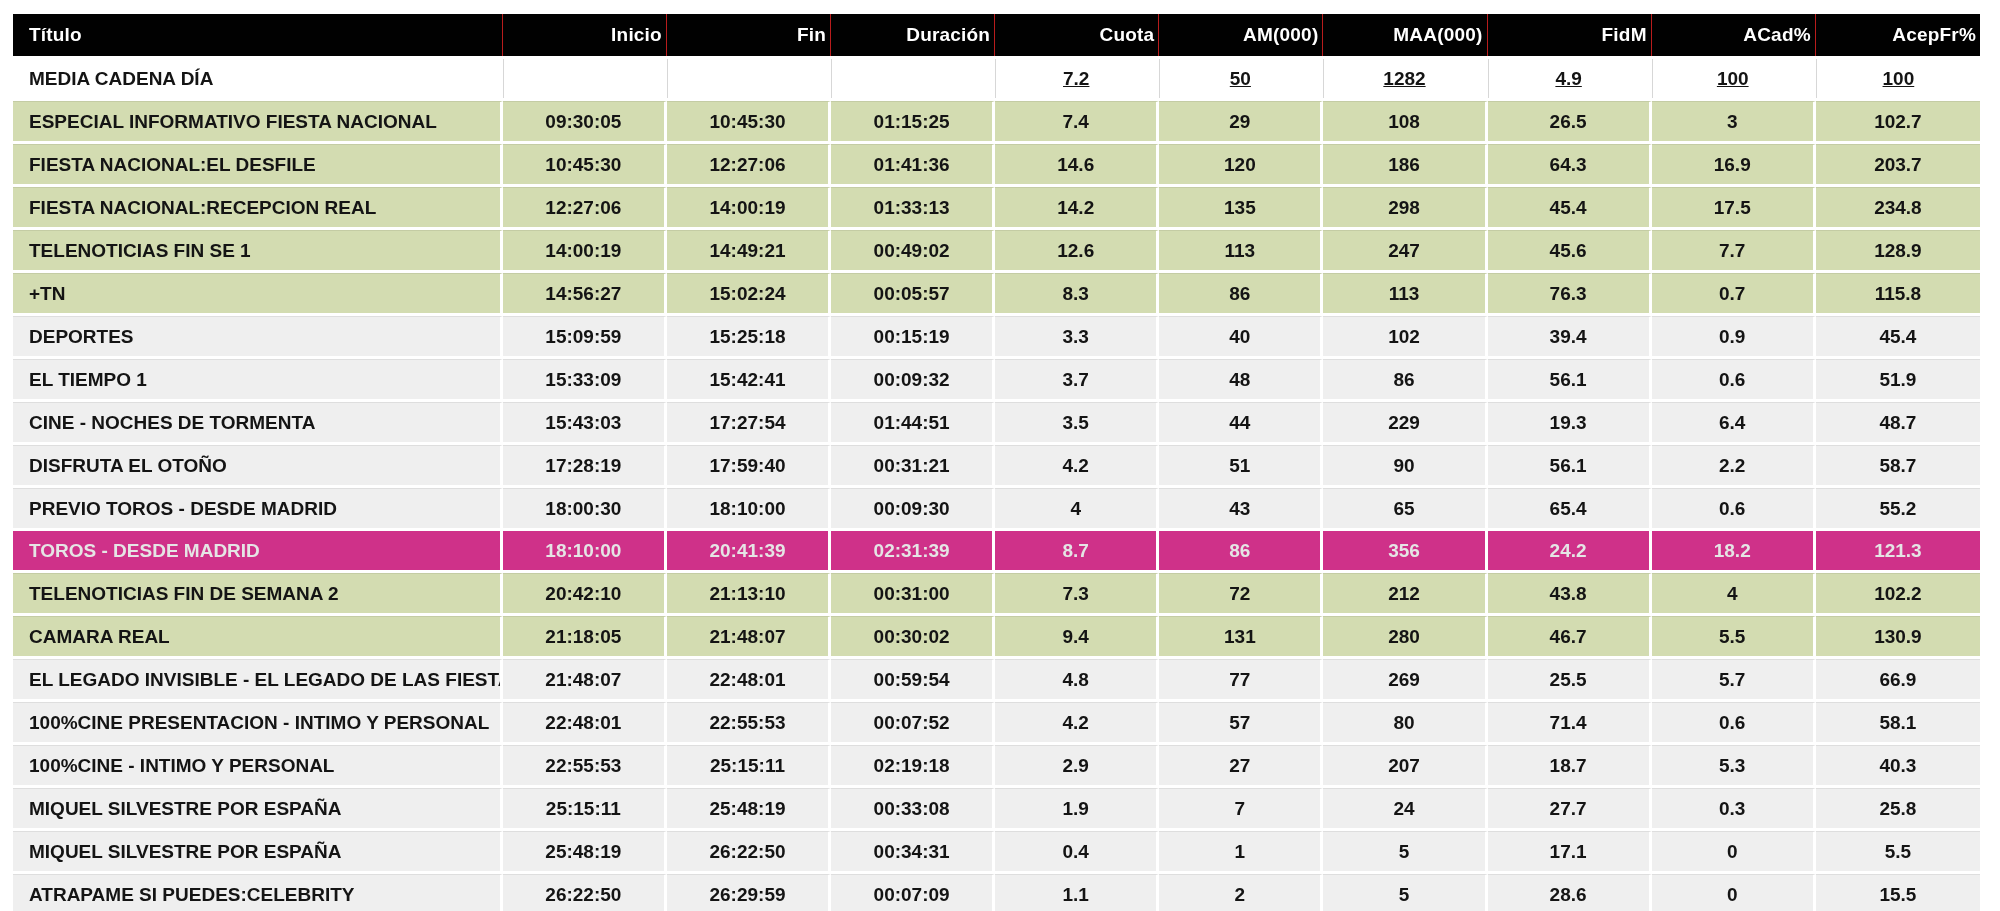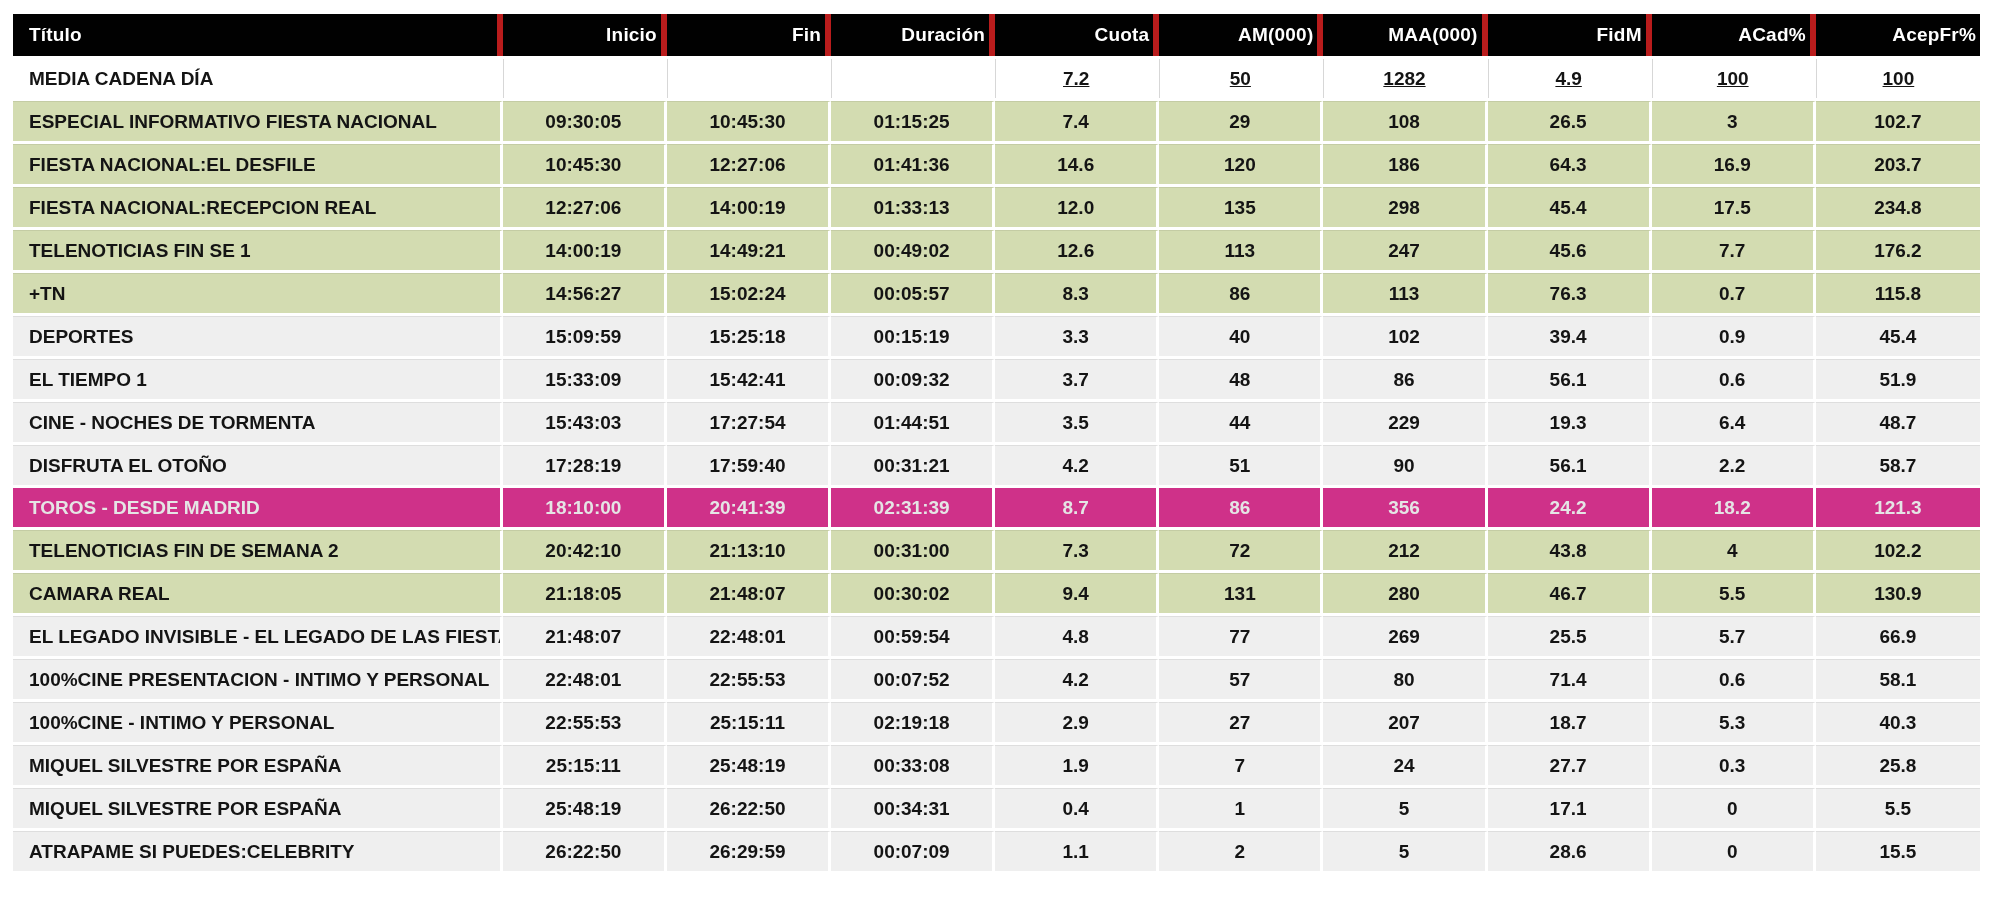--- a/index.html
+++ b/index.html
@@ -29,21 +29,21 @@
     color: #ffffff;
     font-weight: 700;
     font-size: 19px;
     height: 42px;
     text-align: right;
     padding: 0 4px;
     letter-spacing: 0.2px;
     overflow: hidden;
     white-space: nowrap;
   }
-  th:not(:last-child) { border-right: 6px solid #b91c1c; }
+  th:not(:last-child) { border-right: 1px solid #b91c1c; }
   th.col-title { text-align: left; padding-left: 16px; }
 
   td {
     font-weight: 700;
     font-size: 19px;
     color: #141414;
     height: 39px;
     text-align: center;
     padding: 0 4px;
     border-top: 1px solid rgba(0,0,0,0.07);
@@ -129,38 +129,38 @@
           <td>186</td>
           <td>64.3</td>
           <td>16.9</td>
           <td>203.7</td>
         </tr>
         <tr class="band-green">
           <td class="col-title">FIESTA NACIONAL:RECEPCION REAL</td>
           <td>12:27:06</td>
           <td>14:00:19</td>
           <td>01:33:13</td>
-          <td>12.0</td>
+          <td>14.2</td>
           <td>135</td>
           <td>298</td>
           <td>45.4</td>
           <td>17.5</td>
           <td>234.8</td>
         </tr>
         <tr class="band-green">
           <td class="col-title">TELENOTICIAS FIN SE 1</td>
           <td>14:00:19</td>
           <td>14:49:21</td>
           <td>00:49:02</td>
           <td>12.6</td>
           <td>113</td>
           <td>247</td>
           <td>45.6</td>
           <td>7.7</td>
-          <td>176.2</td>
+          <td>128.9</td>
         </tr>
         <tr class="band-green">
           <td class="col-title">+TN</td>
           <td>14:56:27</td>
           <td>15:02:24</td>
           <td>00:05:57</td>
           <td>8.3</td>
           <td>86</td>
           <td>113</td>
           <td>76.3</td>
@@ -207,20 +207,32 @@
           <td class="col-title">DISFRUTA EL OTOÑO</td>
           <td>17:28:19</td>
           <td>17:59:40</td>
           <td>00:31:21</td>
           <td>4.2</td>
           <td>51</td>
           <td>90</td>
           <td>56.1</td>
           <td>2.2</td>
           <td>58.7</td>
+        </tr>
+        <tr class="band-gray">
+          <td class="col-title">PREVIO TOROS - DESDE MADRID</td>
+          <td>18:00:30</td>
+          <td>18:10:00</td>
+          <td>00:09:30</td>
+          <td>4</td>
+          <td>43</td>
+          <td>65</td>
+          <td>65.4</td>
+          <td>0.6</td>
+          <td>55.2</td>
         </tr>
         <tr class="band-pink highlight">
           <td class="col-title">TOROS - DESDE MADRID</td>
           <td>18:10:00</td>
           <td>20:41:39</td>
           <td>02:31:39</td>
           <td>8.7</td>
           <td>86</td>
           <td>356</td>
           <td>24.2</td>

